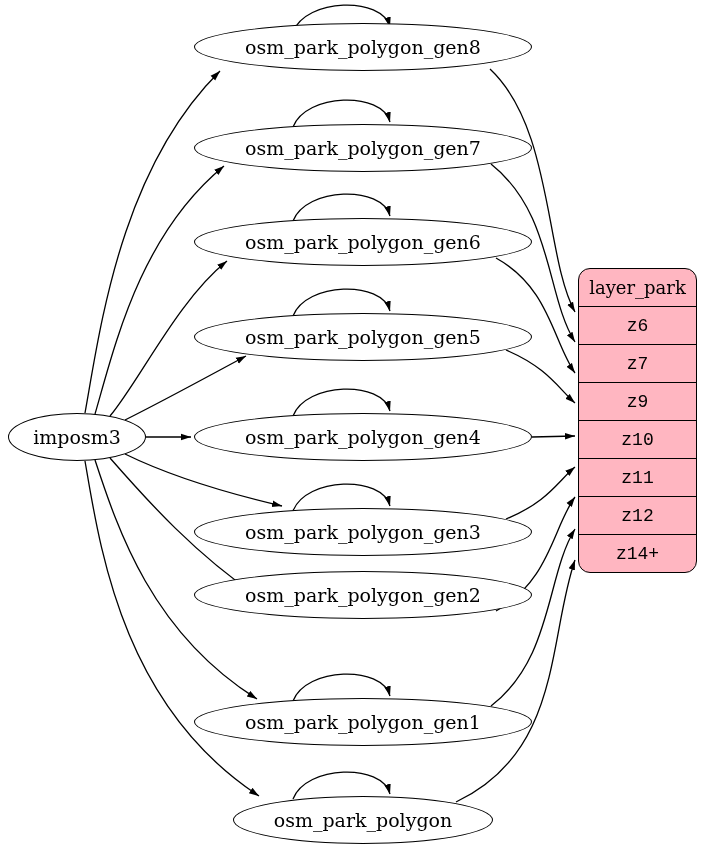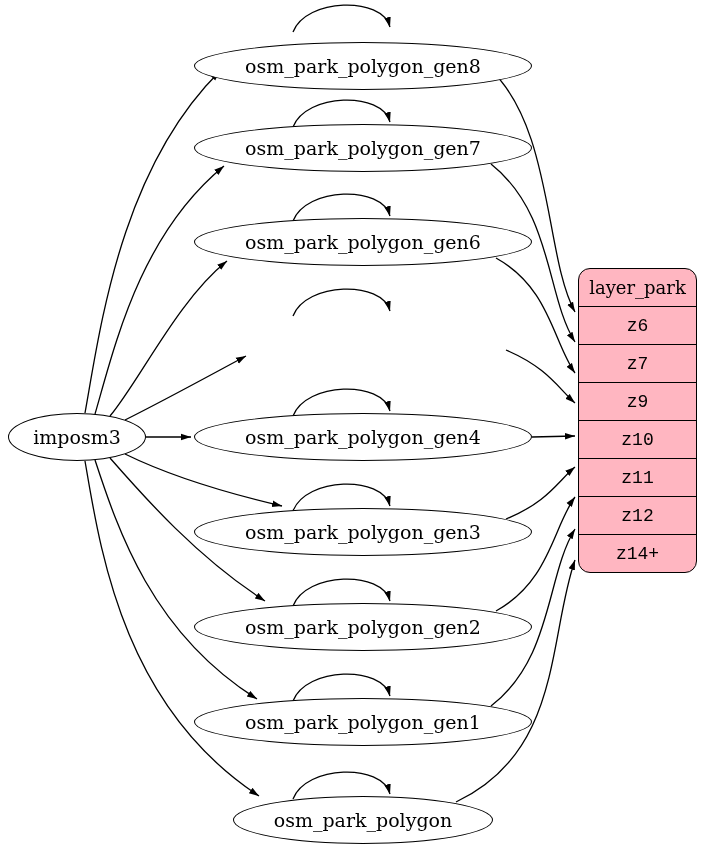--- a/index.html
+++ b/index.html
@@ -97,36 +97,39 @@
       <path marker-end="url(#arrow)" d="M496,611 C550,581 553,527 575,497"></path>
       <path marker-end="url(#arrow)" d="M491,706 C553,658 546,576 575,529"></path>
       <path marker-end="url(#arrow)" d="M456,802 C562,752 548,638 575,560"></path>
     </g>
   </svg>
 
   <div class="ellipse" style="left:8px; top:413px; width:138px; height:48px">
     <span>imposm3</span>
   </div>
 
-  <div class="ellipse" style="left:194px; top:42px; width:338px; height:48px">
+  <div class="ellipse" style="left:194px; top:23px; width:338px; height:48px">
     <span>osm_park_polygon_gen8</span>
   </div>
   <div class="ellipse" style="left:194px; top:124px; width:338px; height:48px">
     <span>osm_park_polygon_gen7</span>
   </div>
   <div class="ellipse" style="left:194px; top:218px; width:338px; height:48px">
     <span>osm_park_polygon_gen6</span>
   </div>
+  <div class="ellipse" style="left:194px; top:313px; width:338px; height:48px">
+    <span>osm_park_polygon_gen5</span>
+  </div>
   <div class="ellipse" style="left:194px; top:413px; width:338px; height:48px">
     <span>osm_park_polygon_gen4</span>
   </div>
   <div class="ellipse" style="left:194px; top:508px; width:338px; height:48px">
     <span>osm_park_polygon_gen3</span>
   </div>
-  <div class="ellipse" style="left:194px; top:603px; width:338px; height:48px">
+  <div class="ellipse" style="left:194px; top:571px; width:338px; height:48px">
     <span>osm_park_polygon_gen2</span>
   </div>
   <div class="ellipse" style="left:194px; top:698px; width:338px; height:48px">
     <span>osm_park_polygon_gen1</span>
   </div>
   <div class="ellipse" style="left:233px; top:796px; width:260px; height:48px">
     <span>osm_park_polygon</span>
   </div>
 
   <div class="record">

